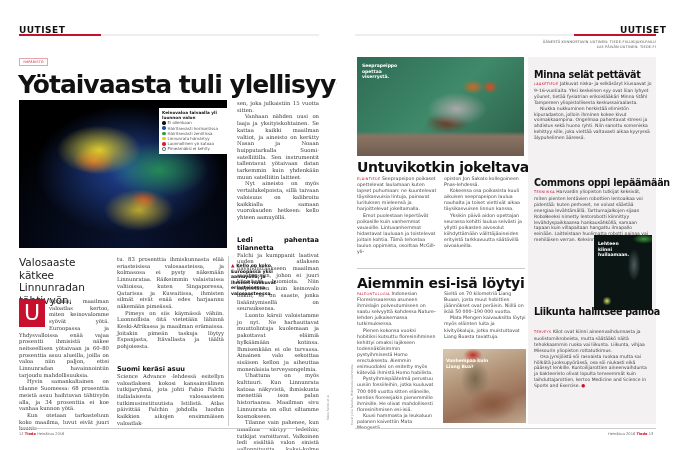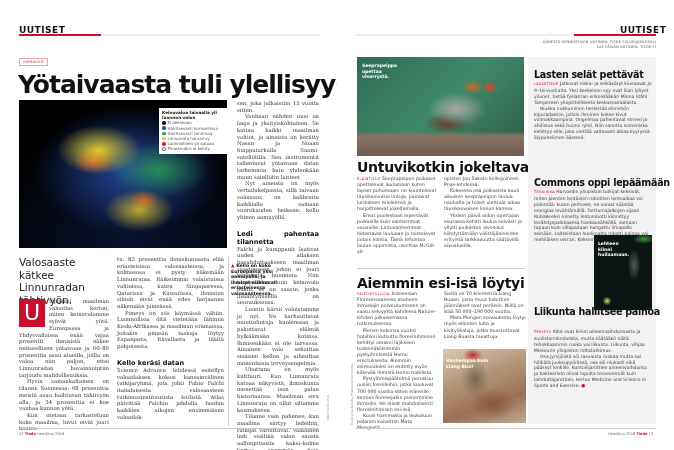--- a/index.html
+++ b/index.html
@@ -55,21 +55,21 @@
   .col-text {
     position: absolute; font-size: 5.3px; line-height: 6.7px; color: #333; text-align: justify;
   }
   .col-text p { text-indent: 8px; }
   .col-text p.noind { text-indent: 0; }
   .dropcap {
     float: left; width: 26px; height: 28px; background: #c8102e; color: #fff;
     font-family: "DejaVu Sans", sans-serif; font-size: 22px; line-height: 27px; text-align: center;
     margin: 1px 4px 1px 0;
   }
-  .subhead { font-family: "DejaVu Sans", sans-serif; font-weight: bold; font-size: 6.6px; color: #111; margin-top: 9px; line-height: 8px; }
+  .subhead { font-family: "DejaVu Sans", sans-serif; font-weight: bold; font-size: 6.6px; color: #111; margin-top: 15px; line-height: 8px; }
   .caption-red {
     position: absolute; left: 231px; top: 263px; width: 48px;
     font-family: "DejaVu Sans", sans-serif; font-weight: bold; font-size: 4.6px; line-height: 5.6px; color: #111;
   }
   .caption-red .tri { color: #c8102e; }
   .col-divider { position: absolute; width: 1px; background: #cccccc; }
 
   .footer { position: absolute; top: 432px; font-family: "DejaVu Sans", sans-serif; font-size: 3.6px; color: #666; }
   .footer .brand { color: #c8102e; font-weight: bold; }
   .footer-rule { position: absolute; top: 428px; height: 1px; background: #cccccc; }
@@ -175,21 +175,21 @@
   <div class="col-text" style="left:19px; top:298px; width:90px;">
     <div class="dropcap">U</div>
     <p class="noind">Upouusi maailman valoatlas kertoo, miten keinovalomme syövät yötä. Euroopassa ja Yhdysvalloissa enää vajaa prosentti ihmisistä näkee neitseellisen yötaivaan ja 60–80 prosenttia asuu alueilla, joilla on valoa niin paljon, ettei Linnunradan havainnointiin tarjoudu mahdollisuuksia.</p>
     <p>Hyvin samankaltainen on tilanne Suomessa: 68 prosenttia meistä asuu haihtuvan tähtivyön alla, ja 34 prosenttia ei koe vanhaa kunnon yötä.</p>
     <p>Kun otetaan tarkasteluun koko maailma, luvut eivät juuri kaunis-</p>
   </div>
 
   <div class="col-text" style="left:117px; top:256px; width:107px;">
     <p class="noind">tu. 83 prosenttia ihmiskunnasta elää eriasteisissa valosaasteissa, ja kolmasosa ei pysty näkemään Linnunrataa. Räikeimmin valaistuissa valtioissa, kuten Singaporessa, Qatarissa ja Kuwaitissa, ihmisten silmät eivät enää edes harjaannu näkemään pimeässä.</p>
     <p>Pimeys on siis käymässä vähiin. Luonnollisia öitä vietetään lähinnä Keski-Afrikassa ja maailman erämaissa. Joitakin pimeän taskuja löytyy Espanjasta, Itävallasta ja täältä pohjoisesta.</p>
-    <div class="subhead">Kello keräsi datan</div>
+    <div class="subhead">Suomi keräsi asuu</div>
     <p class="noind">Science Advance -lehdessä esitellyn valoatlaksen kokosi kansainvälinen tutkijaryhmä, jota johti Fabio Falchi italialaisesta valosaasteen tutkimusinstituutista Istilistä. Atlas päivittää Falchin johdolla luodun kaikkien aikojen ensimmäisen valoatlak-</p>
   </div>
 
   <div class="col-divider" style="left:228px; top:256px; height:170px;"></div>
   <div class="caption-red"><span class="tri">▲ </span><span>Kello on koko Euroopassa yksi aamuyöllä, ja ihmiset nukkuvat eriasteisessa valosaasteessa.</span></div>
 
   <div class="col-divider" style="left:233px; top:100px; height:0;"></div>
   <div class="col-text" style="left:237px; top:100px; width:82px;">
     <p class="noind">sen, joka julkaistiin 15 vuotta sitten.</p>
     <p>Vanhaan nähden uusi on laaja ja yksityiskohtainen. Se kattaa kaikki maailman valtiot, ja aineisto on kerätty Nasan ja Noaan huipputarkalla Suomi-satelliitilla. Sen instrumentit tallentavat yötaivaan datan tarkemmin kuin yhdenkään muun satelliitin laitteet.</p>
@@ -246,21 +246,21 @@
 <div class="r-text" style="left:444px; top:291px; width:82px;">
   <p class="noind">Sieltä on 70 kilometriä Liang Buaan, josta muut hobittien jäännökset ovat peräisin. Niillä on ikää 50 000–190 000 vuotta.</p>
   <p>Mata Mengen kaivauksilta löytyi myös eläinten luita ja kivityökaluja, jotka muistuttavat Liang Buasta tavattuja.</p>
 </div>
 <div class="dig-img"></div>
 <div class="photo-caption" style="left:446px; top:358px; width:45px;">Vanhempaa kuin Liang Bua?</div>
 <div class="vert-credit" style="left:350px; top:425px;">Kuvat Julia Sakata, Wikimedia Commons</div>
 
 <div class="sidebar"></div>
 
-<div class="art-title" style="left:534px; top:69px; font-size:9.6px;">Lasten selät pettävät</div>
+<div class="art-title" style="left:534px; top:69px; font-size:9.6px;">Minna selät pettävät</div>
 <div class="r-text" style="left:534px; top:81px; width:118px; font-size:4.5px; line-height:5.9px;">
   <p class="noind"><span class="kicker">LÄÄKETIEDE</span> <span>Jatkuvat niska- ja selkäsäryt kiusaavat jo 9–16-vuotiaita. Yksi keskeinen syy ovat liian lyhyet yöunet, tietää fysiatrian erikoislääkäri Minna Ståhl Tampereen yliopistollisesta keskussairaalasta.</span></p>
   <p>Niukka nukkuminen herkistää elimistön kipuradaston, jolloin ihminen kokee kivut voimakkaampina. Ongelmaa pahentavat stressi ja ahdistus sekä huono ryhti. Niin sanottu someniska kehittyy sille, joka viettää valtavasti aikaa kyyryssä älypuhelimen ääressä.</p>
 </div>
 
 <div class="art-title" style="left:534px; top:177px; font-size:9.6px;">Commons oppi lepäämään</div>
 <div class="r-text" style="left:534px; top:189px; width:118px; font-size:4.5px; line-height:5.9px;">
   <p class="noind"><span class="kicker">TEKNIIKKA</span> <span>Harvardin yliopiston tutkijat keksivät, miten pienten lentävien robottien lentoaikaa voi pidentää: kuten perhoset, ne voivat säästää energiaa levähtämällä. Tarttumajalkojen sijaan RoboBeeksi nimetty lentorobotti kiinnittyy levähdyspaikkaansa hankausähköllä, samaan tapaan kuin villapaitaan hangattu ilmapallo seinään. Laitteistaan huolimatta robotti painaa vai mehiläisen verran. Keksinnöstä kertoi Science.</span></p>
 </div>
 <div class="robot-img"></div>

